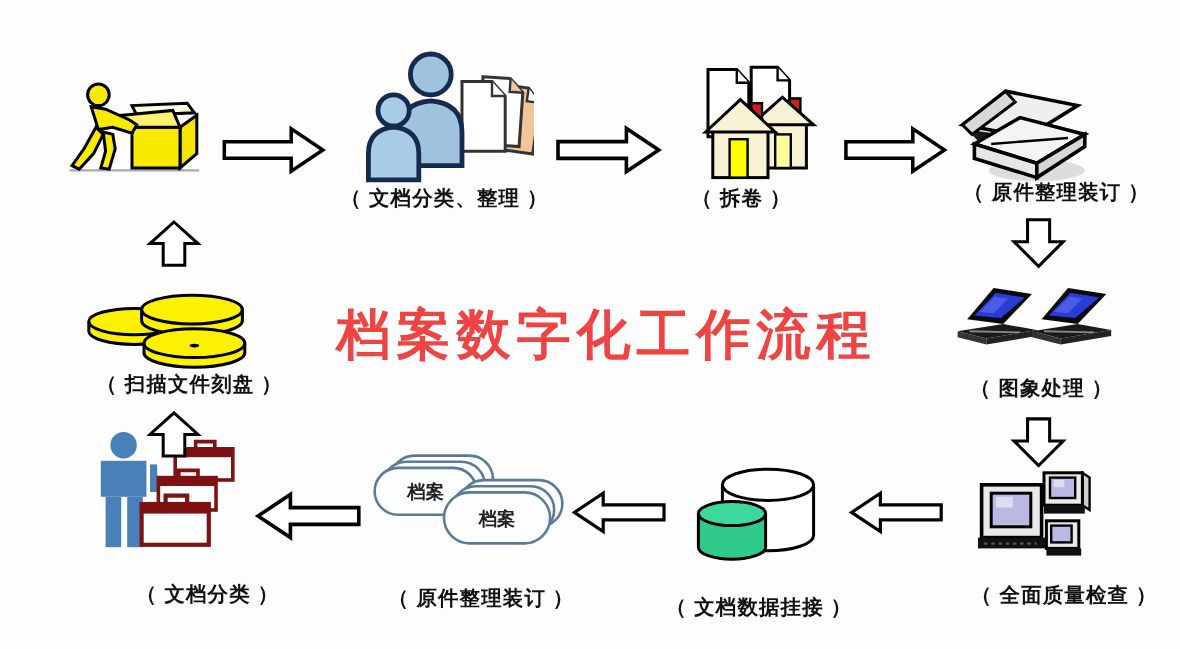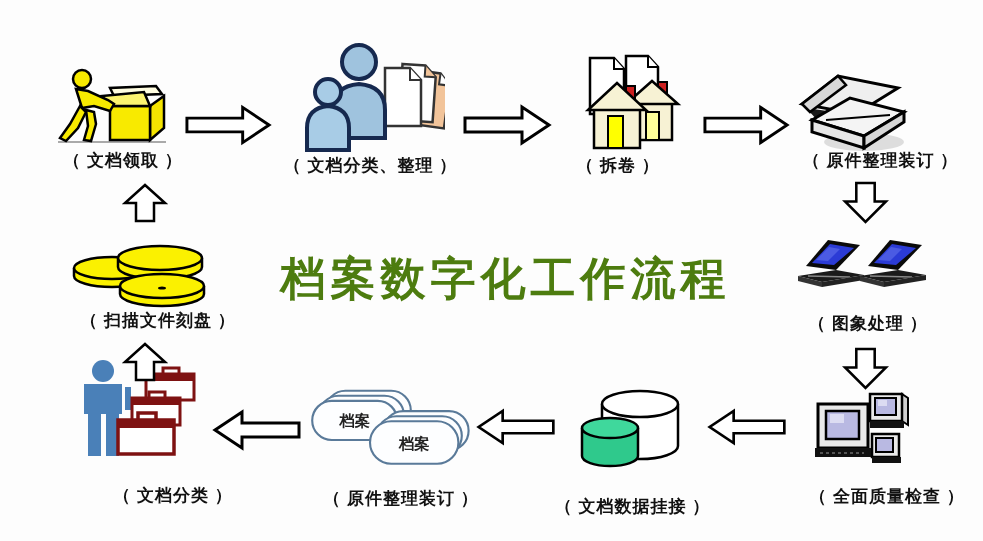--- a/index.html
+++ b/index.html
@@ -23,21 +23,21 @@
   }
   .arrow{position:absolute;}
   .title{
     position:absolute;
     left:263px;top:249px;width:485px;
     text-align:center;
     font-family:"Liberation Serif", serif;
     font-weight:700;
     font-size:45px;
     letter-spacing:5px;
-    color:#4d7c0f;
+    color:#ef4444;
     white-space:nowrap;
   }
 </style>
 </head>
 <body>
 
 <div class="canvas">
 
   <div class="title">档案数字化工作流程</div>
 
@@ -47,21 +47,20 @@
       <polygon points="62,30 58,22 104,20 110,28" fill="#fffde0" stroke="#000" stroke-width="2.5"></polygon>
       <polygon points="98,40 112,30 112,62 98,74" fill="#f5e400" stroke="#000" stroke-width="2.5"></polygon>
       <rect x="58" y="40" width="40" height="34" fill="#f8ea00" stroke="#000" stroke-width="2.5"></rect>
       <polygon points="58,40 50,30 92,26 98,40" fill="#fcf470" stroke="#000" stroke-width="2.5"></polygon>
       <circle cx="30" cy="13" r="9" fill="#f8ea00" stroke="#000" stroke-width="2.5"></circle>
       <polygon points="24,23 36,25 56,34 62,38 58,45 42,40 30,42" fill="#f8ea00" stroke="#000" stroke-width="2.5"></polygon>
       <polygon points="28,40 18,58 8,72 14,75 26,62 34,46" fill="#f8ea00" stroke="#000" stroke-width="2.5"></polygon>
       <polygon points="34,44 36,60 32,74 39,75 44,58 42,46" fill="#f8ea00" stroke="#000" stroke-width="2.5"></polygon>
     </svg>
   </div>
-  <div class="label" style="left:33px;top:149px;width:180px;">（ 文档领取 ）</div>
 
   <svg class="arrow" style="left:184px;top:102px;" width="88" height="46" viewBox="0 0 90 46">
     <polygon points="3,16 60,16 60,5 87,23 60,41 60,30 3,30" fill="#fff" stroke="#000" stroke-width="3"></polygon>
   </svg>
 
   <div class="station" style="left:295px;top:40px;">
     <svg width="150" height="112" viewBox="0 0 150 112">
       <g transform="rotate(8 120 50)">
         <path d="M120 30 L143 30 L154 41 L154 84 L120 84 Z" fill="#f2c49a" stroke="#333" stroke-width="2.5"></path>
         <path d="M143 30 L143 41 L154 41" fill="#fff" stroke="#333" stroke-width="2"></path>
@@ -182,21 +181,21 @@
       <path d="M6 44 L6 72 A28 10 0 0 0 62 72 L62 44" fill="#2fc98c" stroke="#000" stroke-width="2.5"></path>
       <ellipse cx="34" cy="44" rx="28" ry="10" fill="#3fd89c" stroke="#000" stroke-width="2.5"></ellipse>
     </svg>
   </div>
   <div class="label" style="left:550px;top:495px;width:165px;">（ 文档数据挂接 ）</div>
 
   <svg class="arrow" style="left:476px;top:403px;" width="80" height="48" viewBox="0 0 90 48">
     <polygon points="87,17 30,17 30,6 3,24 30,42 30,31 87,31" fill="#fff" stroke="#000" stroke-width="3"></polygon>
   </svg>
 
-  <div class="station" style="left:302px;top:389px;">
+  <div class="station" style="left:302px;top:378px;">
     <svg width="170" height="85" viewBox="0 0 200 100">
       <g fill="#fdfeff" stroke="#5a7a99" stroke-width="2.5">
         <rect x="28" y="2" width="100" height="46" rx="23"></rect>
         <rect x="20" y="8" width="100" height="46" rx="23"></rect>
         <rect x="12" y="14" width="100" height="46" rx="23"></rect>
       </g>
       <text x="62" y="44" font-size="18" font-weight="bold" fill="#222" text-anchor="middle">档案</text>
       <g fill="#fdfeff" stroke="#5a7a99" stroke-width="2.5">
         <rect x="96" y="26" width="100" height="46" rx="23"></rect>
         <rect x="88" y="32" width="100" height="46" rx="23"></rect>

